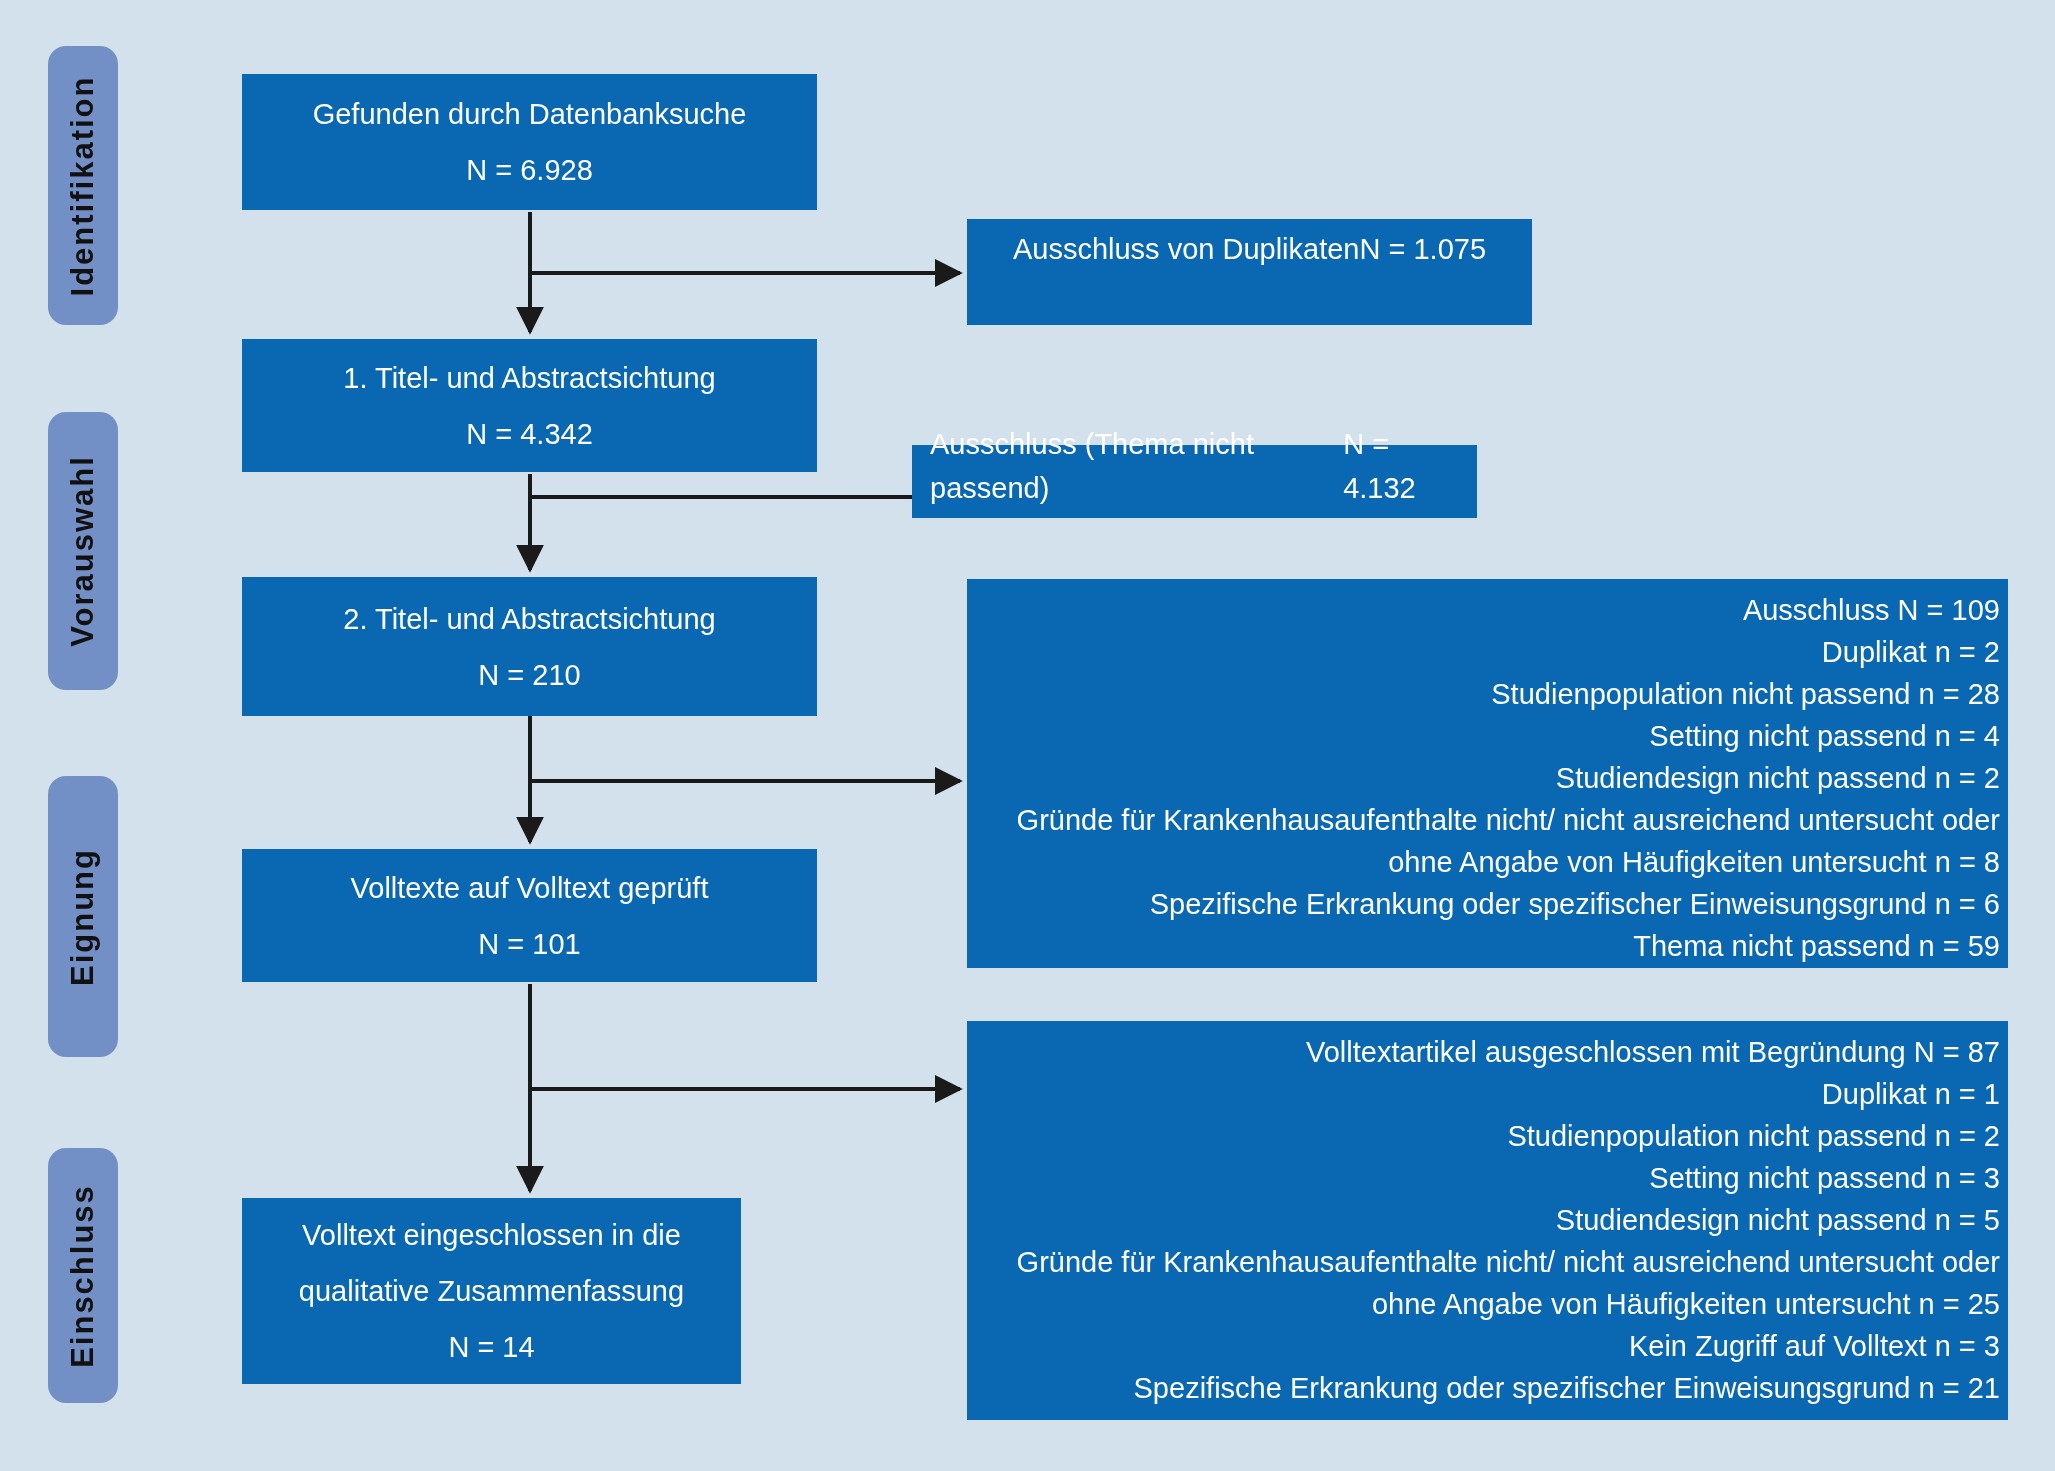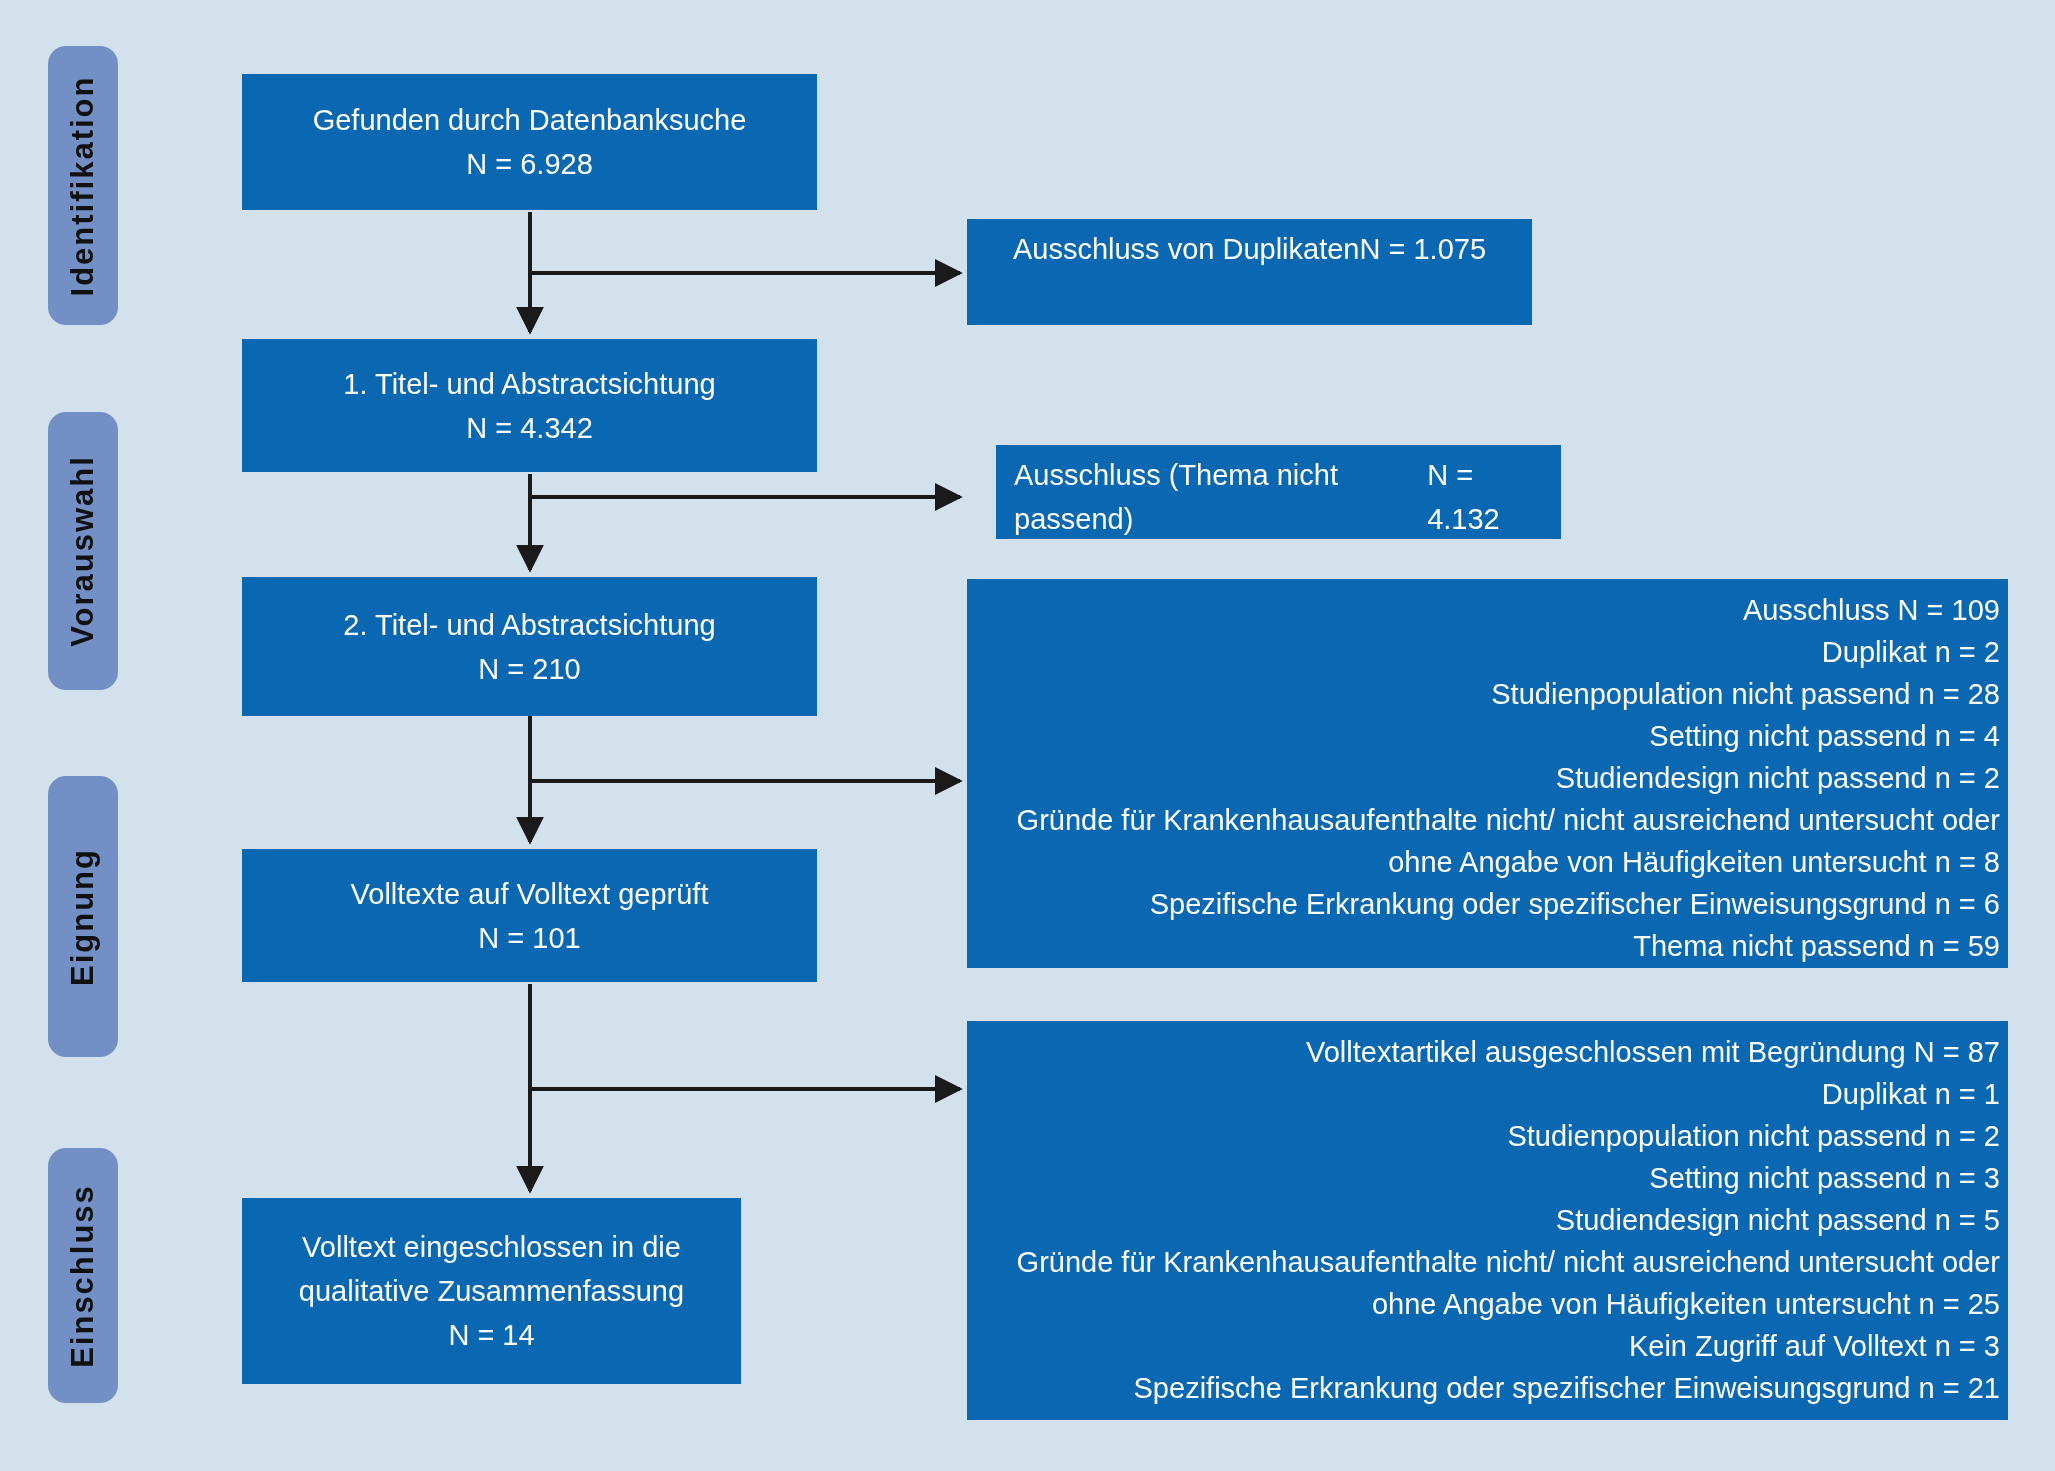--- a/index.html
+++ b/index.html
@@ -56,20 +56,21 @@
     line-height:44px;
     box-sizing:border-box;
   }
   .node.center{
     display:flex;
     flex-direction:column;
     align-items:center;
     justify-content:center;
     text-align:center;
     padding:8px 16px;
+    gap:12px;
   }
   .node.listing{
     text-align:right;
     padding:10px 8px;
     line-height:42px;
   }
   .node.small{
     display:flex;
     flex-direction:row;
     justify-content:center;
@@ -85,21 +86,21 @@
 
   
   .m1{left:242px;top:74px;width:575px;height:136px;}
   .m2{left:242px;top:339px;width:575px;height:133px;}
   .m3{left:242px;top:577px;width:575px;height:139px;}
   .m4{left:242px;top:849px;width:575px;height:133px;}
   .m5{left:242px;top:1198px;width:499px;height:186px;}
 
   
   .e1{left:967px;top:219px;width:565px;height:106px;}
-  .e2{left:996px;top:445px;width:565px;height:94px;}
+  .e2{left:912px;top:445px;width:565px;height:73px;align-items:flex-end;}
   .e3{left:967px;top:579px;width:1041px;height:389px;}
   .e4{left:967px;top:1021px;width:1041px;height:399px;}
 </style>
 </head>
 <body>
 
 <div class="canvas">
 
   <svg class="arrows" viewBox="0 0 2055 1471">
     <defs>

